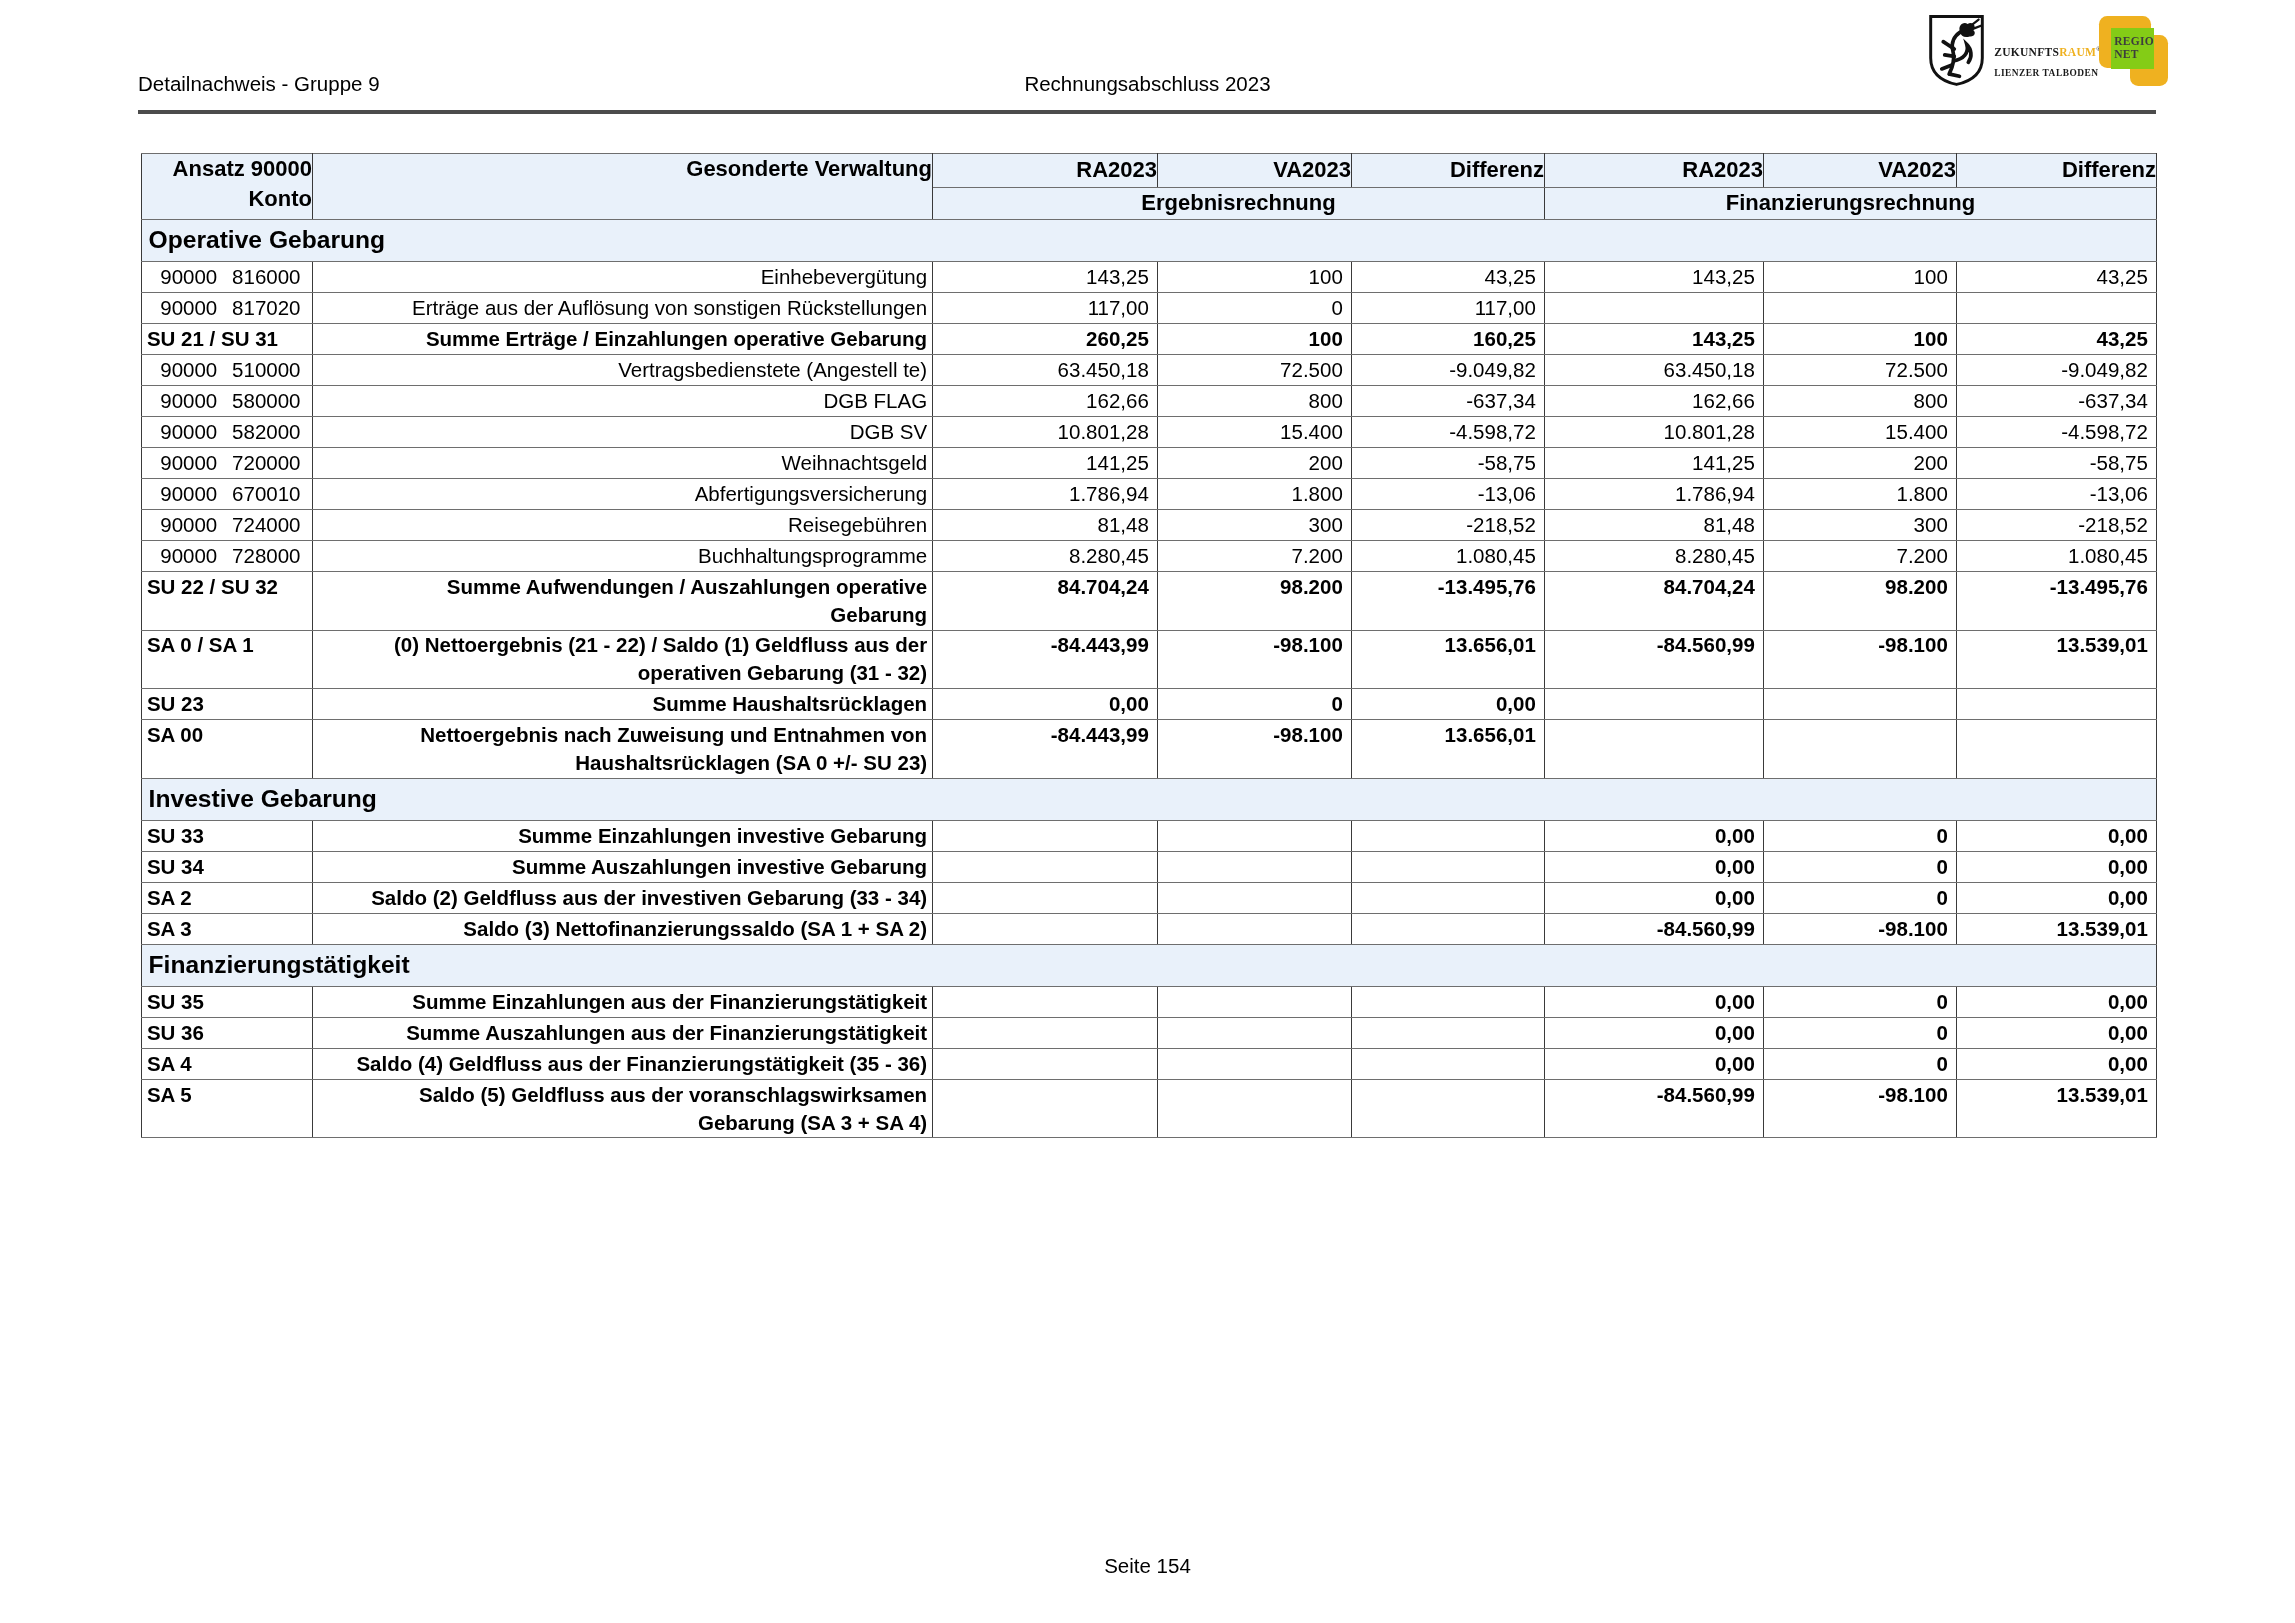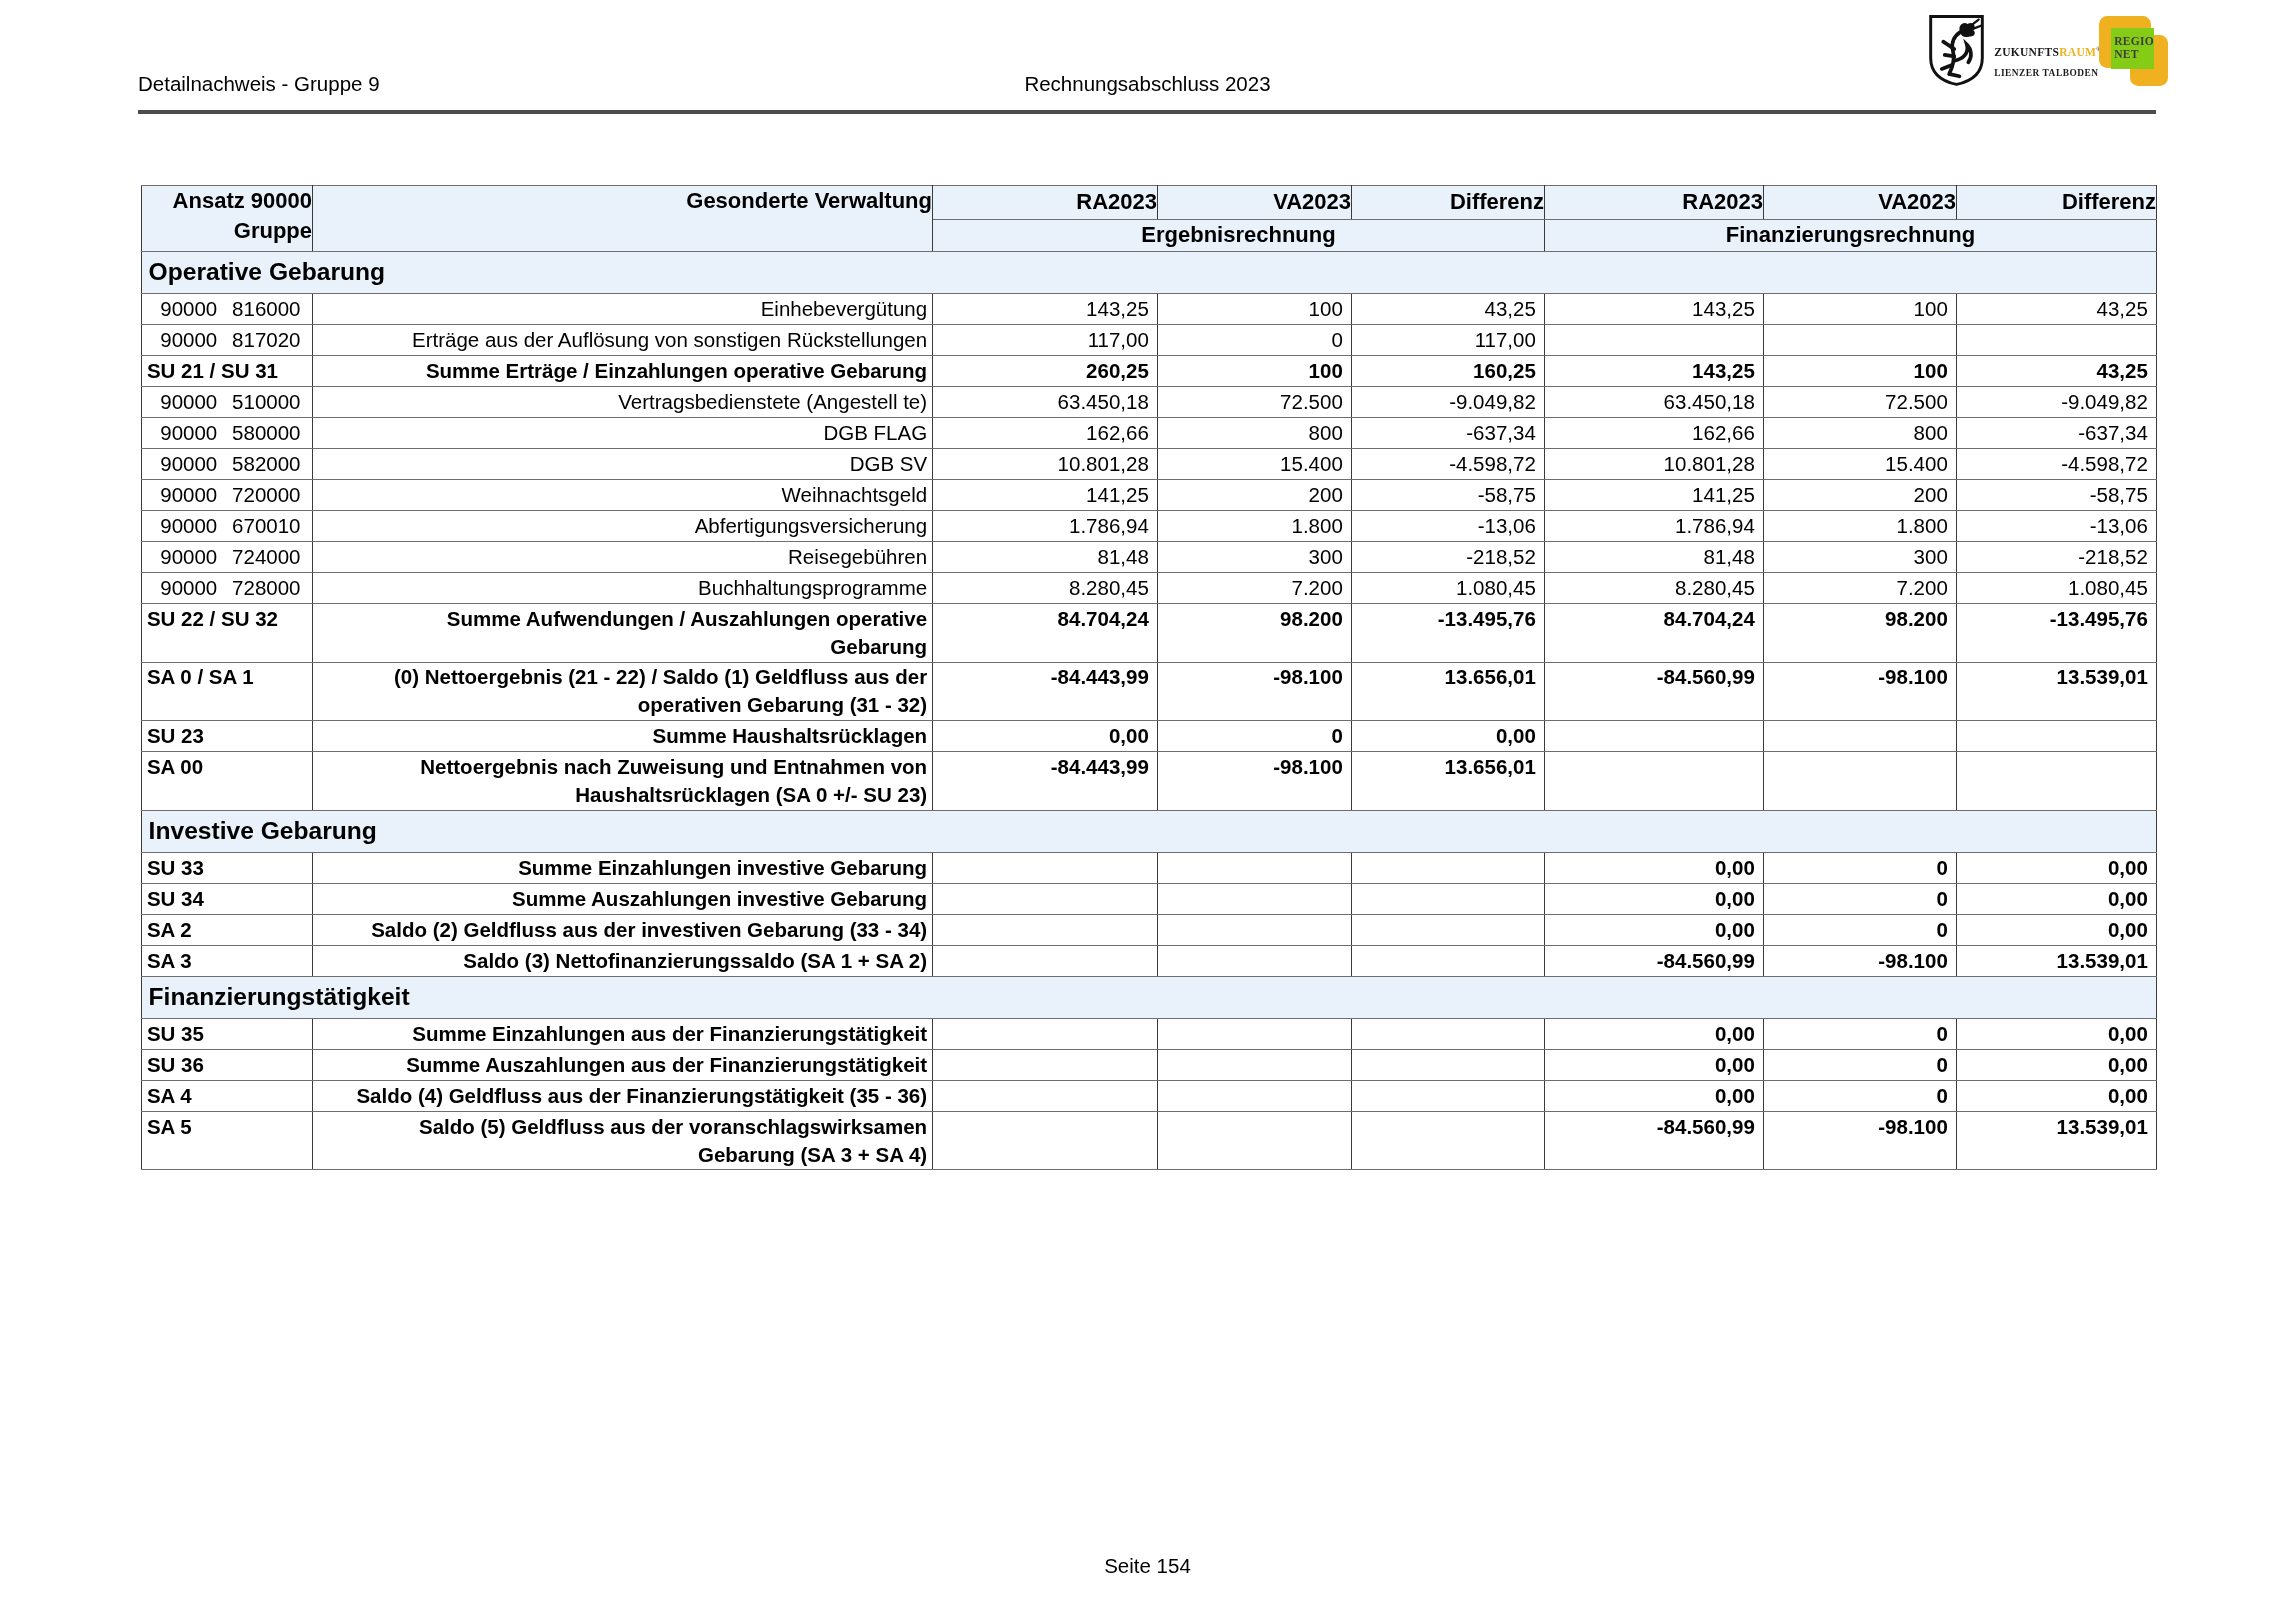--- a/index.html
+++ b/index.html
@@ -41,21 +41,21 @@
   .fin-table col.c5 { width:193px; }
   .fin-table col.c6 { width:219px; }
   .fin-table col.c7 { width:193px; }
   .fin-table col.c8 { width:200px; }
 
   .fin-table th, .fin-table td {
     border-left:0.8px solid #3a3a3a; border-right:0.8px solid #3a3a3a;
     border-top:1.6px solid #6e6e6e; border-bottom:1.6px solid #6e6e6e;
     padding:0; vertical-align:top; overflow:hidden;
   }
-  .fin-table { border:1.6px solid #5c5c5c;margin-top:32px; }
+  .fin-table { border:1.6px solid #5c5c5c; }
 
   thead th { background:#e9f1fa; font-weight:bold; font-size:22px; }
   .th-code { text-align:right; padding:2.5px 11.5px 0 3.3px; line-height:30px; }
   .th-desc { text-align:right; padding:2.5px 3.3px 0 6.6px; line-height:30px; }
   .th-val  { text-align:right; padding:1.6px 8.2px 0 3.3px; height:33px; line-height:31px; }
   .th-group{ text-align:center; height:31px; line-height:29.5px; padding:1.6px 0 0 0; }
 
   .section-row td {
     background:#e9f1fa; height:41px;
     font-weight:bold; font-size:24.6px; line-height:39px;
@@ -123,21 +123,21 @@
         <col class="c4">
       <col class="c5">
         <col class="c6">
         <col class="c7">
         <col class="c8">
     </colgroup>
     <thead>
       <tr>
         <th class="th-code" rowspan="2">
           <div>Ansatz 90000</div>
-          <div>Gruppe</div>
+          <div>Konto</div>
         </th>
         <th class="th-desc" rowspan="2">Gesonderte Verwaltung</th>
         <th class="th-val">RA2023</th>
         <th class="th-val">VA2023</th>
         <th class="th-val">Differenz</th>
         <th class="th-val">RA2023</th>
         <th class="th-val">VA2023</th>
         <th class="th-val">Differenz</th>
       </tr>
       <tr>

